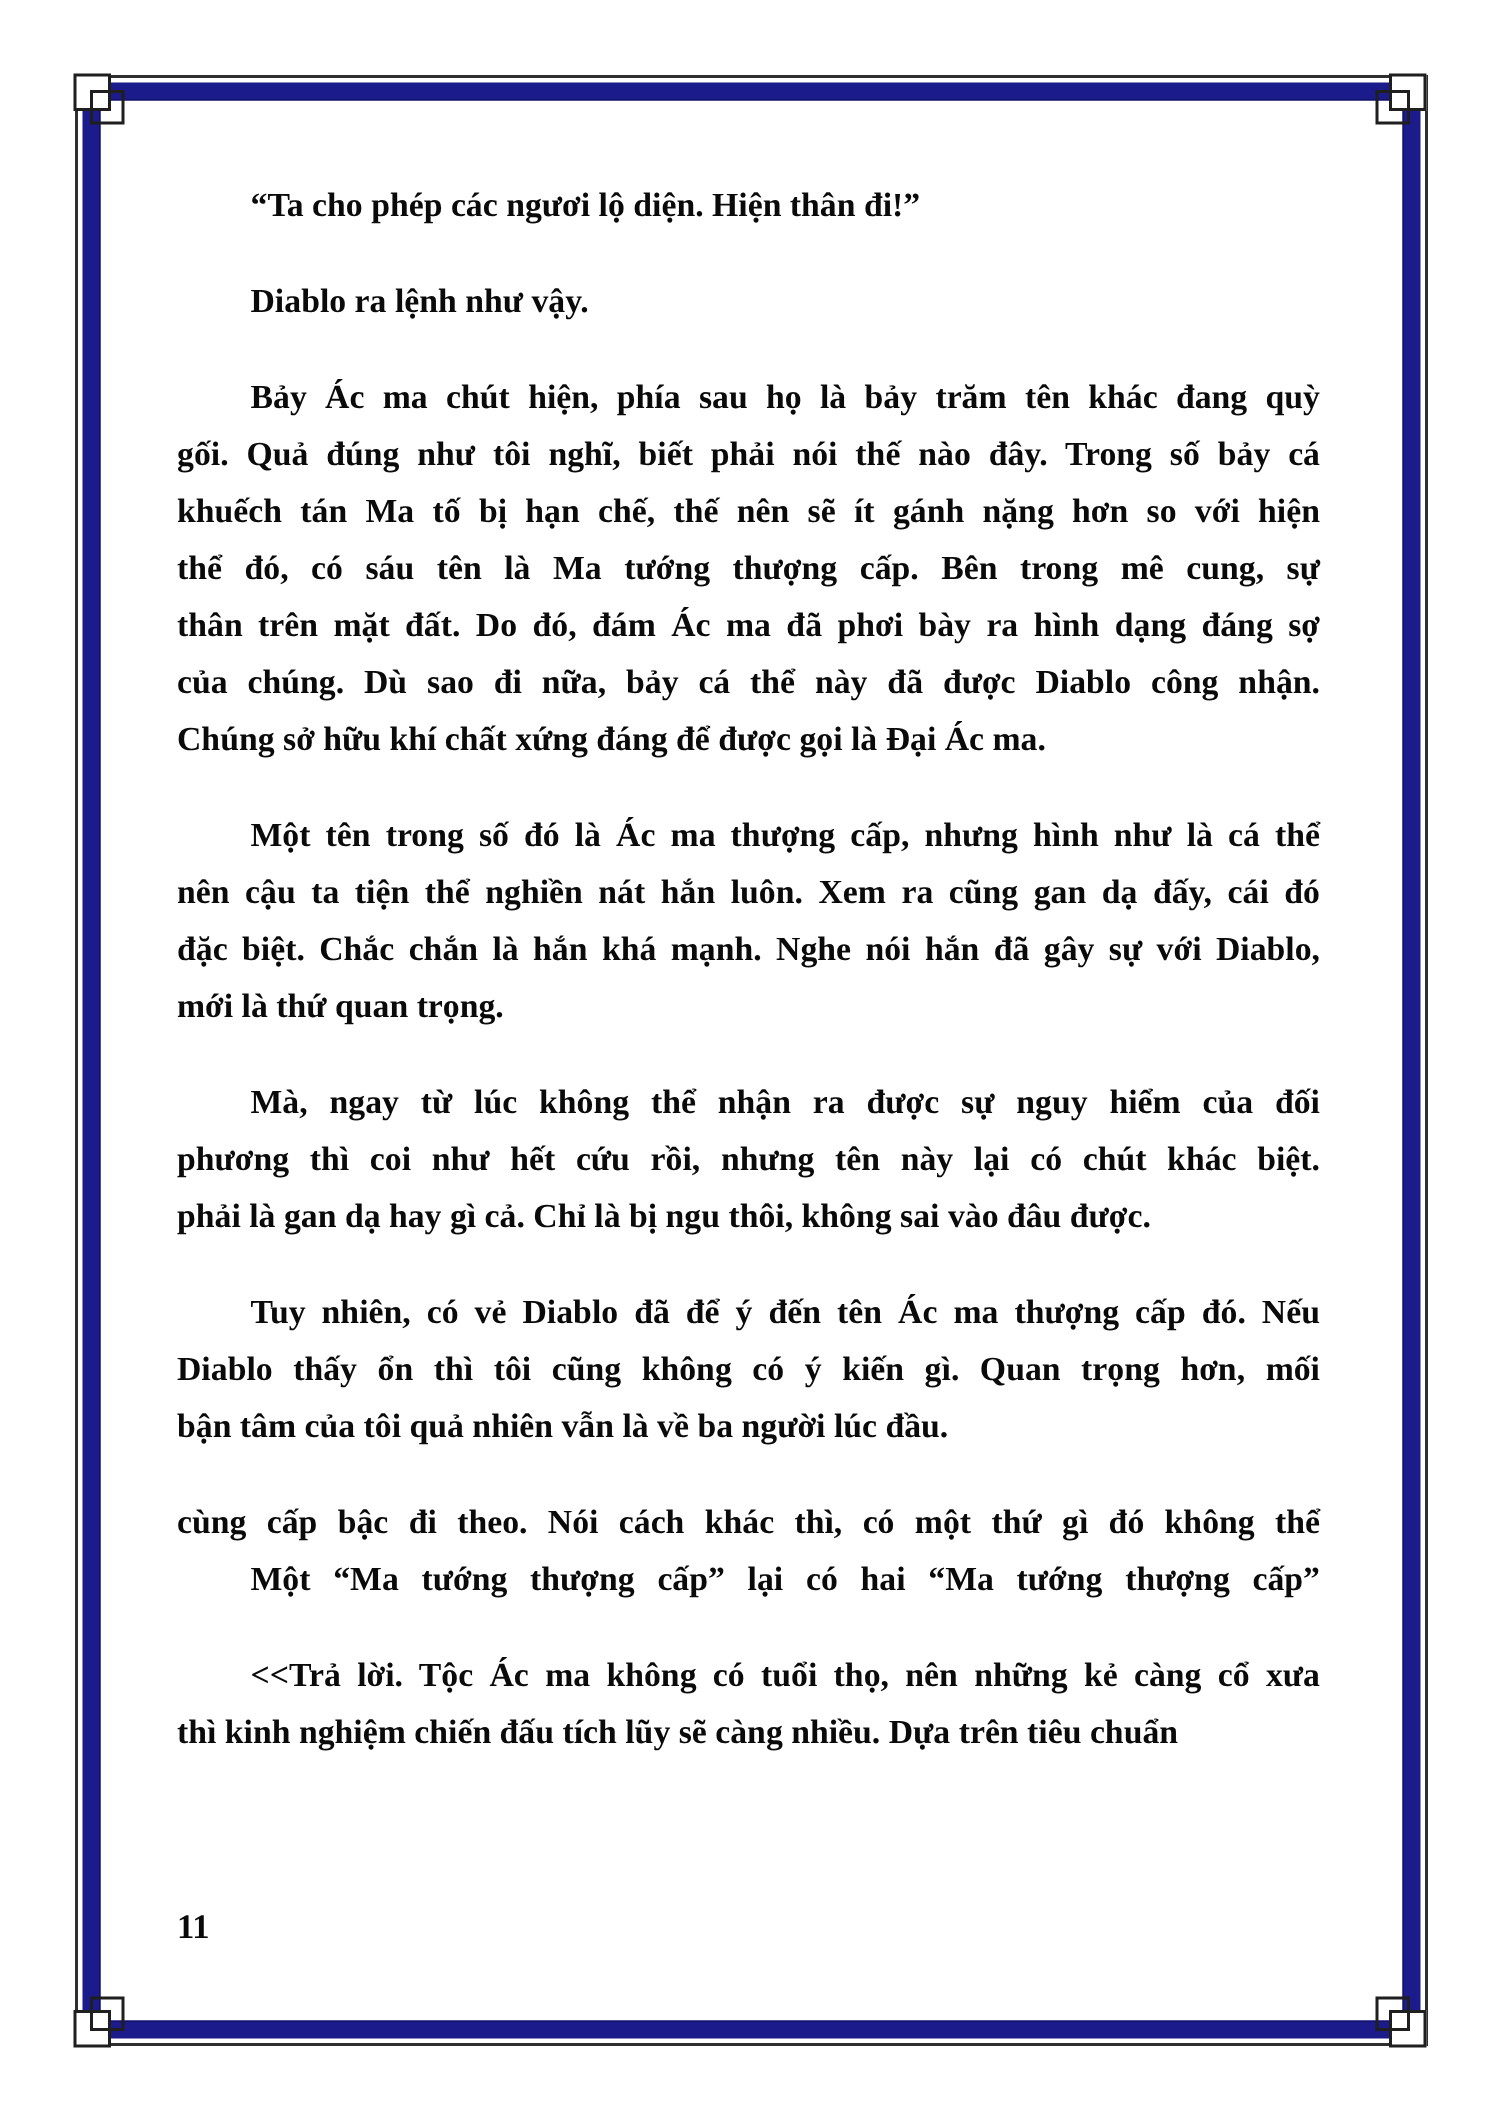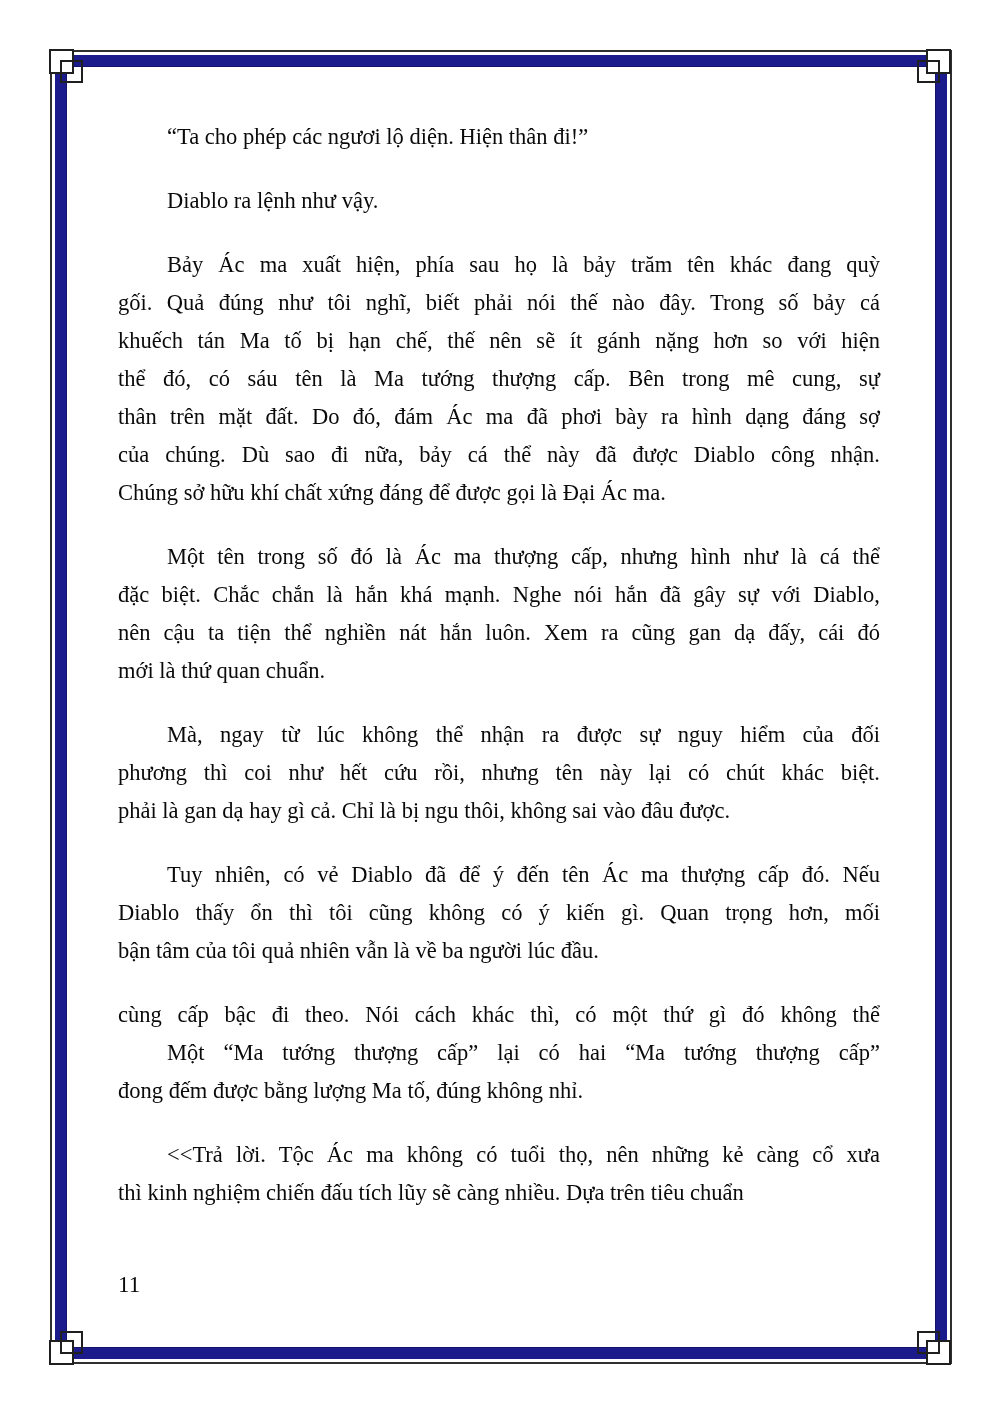--- a/index.html
+++ b/index.html
@@ -8,20 +8,21 @@
     background: #ffffff;
   }
   .page {
     position: relative;
     width: 1000px;
     height: 1414px;
     background: #ffffff;
     font-family: "Liberation Serif", serif;
     color: #0a0a0a;
     overflow: hidden;
+    font-weight: bold;
   }
 
   
   .frame-outer {
     position: absolute;
     left: 50px; top: 50px;
     width: 902px; height: 1314px;
     box-sizing: border-box;
     border: 2px solid #2f2f2f;
   }
@@ -111,48 +112,47 @@
   <div class="corner-sq hollow br-b"></div>
 
   <div class="content" id="text-content">
       <div class="para">
         <div class="line first">“Ta cho phép các ngươi lộ diện. Hiện thân đi!”</div>
       </div>
       <div class="para">
         <div class="line first">Diablo ra lệnh như vậy.</div>
       </div>
       <div class="para">
-        <div class="line first just">Bảy Ác ma xuất hiện, phía sau họ là bảy trăm tên khác đang quỳ</div>
+        <div class="line first just">Bảy Ác ma chút hiện, phía sau họ là bảy trăm tên khác đang quỳ</div>
         <div class="line just">gối. Quả đúng như tôi nghĩ, biết phải nói thế nào đây. Trong số bảy cá</div>
         <div class="line just">khuếch tán Ma tố bị hạn chế, thế nên sẽ ít gánh nặng hơn so với hiện</div>
         <div class="line just">thể đó, có sáu tên là Ma tướng thượng cấp. Bên trong mê cung, sự</div>
         <div class="line just">thân trên mặt đất. Do đó, đám Ác ma đã phơi bày ra hình dạng đáng sợ</div>
         <div class="line just">của chúng. Dù sao đi nữa, bảy cá thể này đã được Diablo công nhận.</div>
         <div class="line">Chúng sở hữu khí chất xứng đáng để được gọi là Đại Ác ma.</div>
       </div>
       <div class="para">
         <div class="line first just">Một tên trong số đó là Ác ma thượng cấp, nhưng hình như là cá thể</div>
+        <div class="line just">nên cậu ta tiện thể nghiền nát hắn luôn. Xem ra cũng gan dạ đấy, cái đó</div>
         <div class="line just">đặc biệt. Chắc chắn là hắn khá mạnh. Nghe nói hắn đã gây sự với Diablo,</div>
-        <div class="line just">nên cậu ta tiện thể nghiền nát hắn luôn. Xem ra cũng gan dạ đấy, cái đó</div>
-        <div class="line">mới là thứ quan chuẩn.</div>
+        <div class="line">mới là thứ quan trọng.</div>
       </div>
       <div class="para">
         <div class="line first just">Mà, ngay từ lúc không thể nhận ra được sự nguy hiểm của đối</div>
         <div class="line just">phương thì coi như hết cứu rồi, nhưng tên này lại có chút khác biệt.</div>
         <div class="line">phải là gan dạ hay gì cả. Chỉ là bị ngu thôi, không sai vào đâu được.</div>
       </div>
       <div class="para">
         <div class="line first just">Tuy nhiên, có vẻ Diablo đã để ý đến tên Ác ma thượng cấp đó. Nếu</div>
         <div class="line just">Diablo thấy ổn thì tôi cũng không có ý kiến gì. Quan trọng hơn, mối</div>
         <div class="line">bận tâm của tôi quả nhiên vẫn là về ba người lúc đầu.</div>
       </div>
       <div class="para">
         <div class="line just">cùng cấp bậc đi theo. Nói cách khác thì, có một thứ gì đó không thể</div>
         <div class="line first just">Một “Ma tướng thượng cấp” lại có hai “Ma tướng thượng cấp”</div>
-        <div class="line">đong đếm được bằng lượng Ma tố, đúng không nhỉ.</div>
       </div>
       <div class="para">
         <div class="line first just">&lt;&lt;Trả lời. Tộc Ác ma không có tuổi thọ, nên những kẻ càng cổ xưa</div>
         <div class="line">thì kinh nghiệm chiến đấu tích lũy sẽ càng nhiều. Dựa trên tiêu chuẩn</div>
       </div>
     </div>
 
   <div class="page-number">11</div>
 </div>
 

